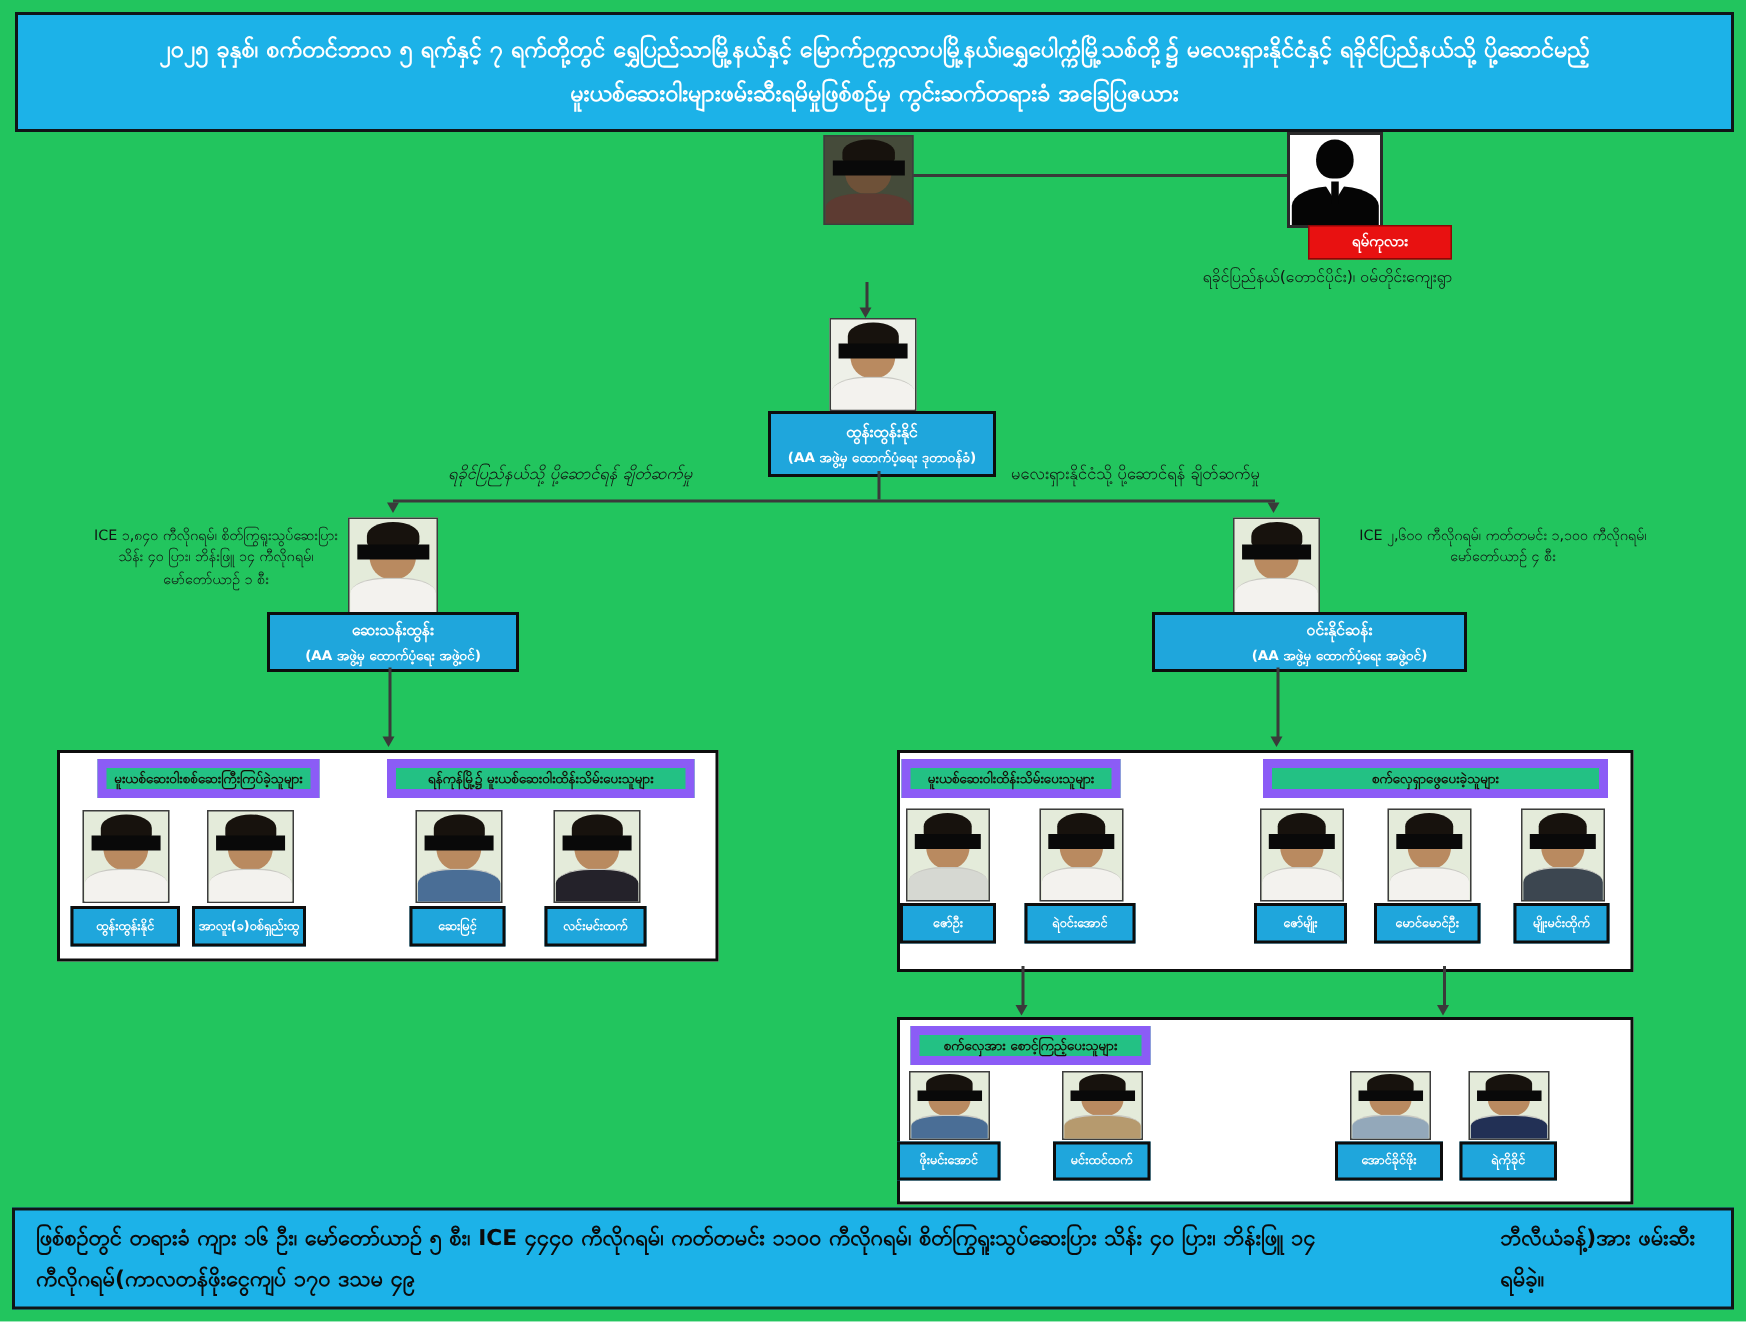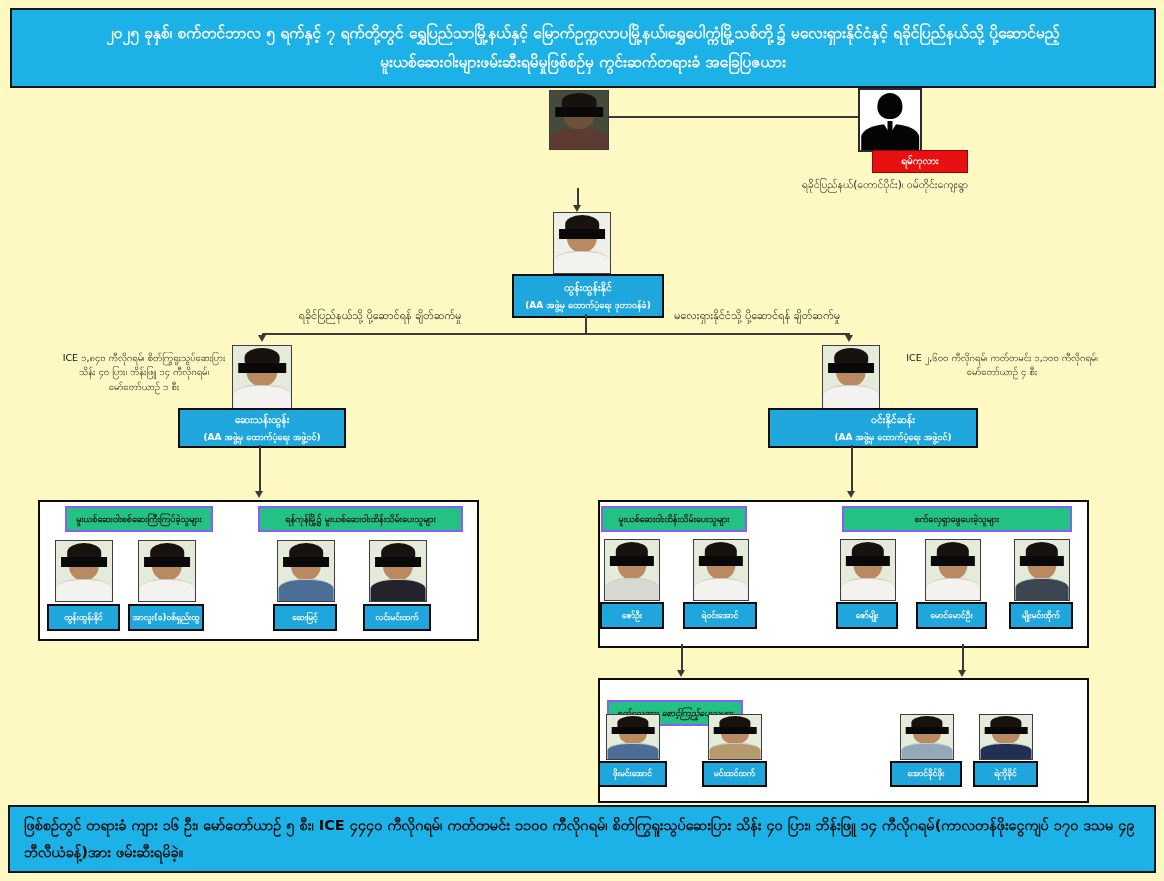--- a/index.html
+++ b/index.html
@@ -1,31 +1,31 @@
 <!DOCTYPE html>
 <html><head>
 <meta charset="utf-8">
 <style>
   html,body{margin:0;padding:0;background:#ffffff;}
   .canvas{
-    position:relative;width:1164px;height:881px;background:#fef9c3;
+    position:relative;width:1164px;height:881px;background:#22c55e;
     font-family:"DejaVu Sans","Liberation Sans",sans-serif;overflow:hidden;
   }
   
   .banner{
     position:absolute;background:#1CB2E8;border:2px solid #101417;
     color:#ffffff;font-weight:bold;text-align:center;
     display:flex;flex-direction:column;justify-content:center;gap:10px;
   }
   .banner .bl1{font-size:15.5px;line-height:1.25;padding:0 14px;}
   .banner .bl2{font-size:15.5px;line-height:1.2;}
   .footer{
     position:absolute;background:#1CB2E8;border:2px solid #101417;
     color:#0b0b0b;font-weight:bold;text-align:left;
-    display:flex;flex-direction:column;justify-content:center;
+    display:flex;justify-content:center;
     padding:6px 14px;box-sizing:border-box;
   }
   .footer .fl{font-size:14.5px;line-height:1.85;}
   
   .photo{position:absolute;border:1px solid #3d3d3d;background:#e4ebda;overflow:hidden;}
   .photo .head{position:absolute;left:50%;top:7%;width:54%;height:58%;transform:translateX(-50%);
     background:#b98a60;border-radius:46% 46% 42% 42%;}
   .photo .hair{position:absolute;left:50%;top:3%;width:60%;height:30%;transform:translateX(-50%);
     background:#17120d;border-radius:50% 50% 26% 26%;}
   .photo .eyebar{position:absolute;left:50%;top:27%;width:82%;height:17%;transform:translateX(-50%);
@@ -51,21 +51,21 @@
   .s-white{--shirt:#f3f2ee;} .s-denim{--shirt:#4a6e96;} .s-black{--shirt:#24222a;}
   .s-gray{--shirt:#d6d8d2;} .s-tan{--shirt:#b69a6e;} .s-ltblue{--shirt:#93a8ba;}
   .s-navy{--shirt:#223055;} .s-plaid{--shirt:#3c4650;}
   
   .redlabel{position:absolute;background:#E81111;border:1px solid #8d0606;color:#fff;
     font-weight:bold;text-align:center;display:flex;flex-direction:column;justify-content:center;gap:3px;}
   .redlabel .nm{font-size:10.5px;} .redlabel .rl{font-size:9px;}
   .bluelabel{position:absolute;background:#1FA6DC;border:2px solid #0d0d0d;color:#fff;
     font-weight:bold;text-align:center;display:flex;flex-direction:column;justify-content:center;gap:3px;}
   .bluelabel .nm{font-size:10.5px;} .bluelabel .rl{font-size:9px;}
-  .greenheader{position:absolute;background:#23C184;border:2px solid #8b5cf6;color:#161006;
+  .greenheader{position:absolute;background:#23C184;border:6px solid #8b5cf6;color:#161006;
     font-weight:bold;font-size:9px;display:flex;align-items:center;justify-content:center;
     text-align:center;box-sizing:border-box;padding:0 3px;}
   .namechip{position:absolute;background:#1FA6DC;border:2px solid #0d0d0d;color:#fff;
     font-weight:bold;font-size:8.5px;display:flex;align-items:center;justify-content:center;
     text-align:center;box-sizing:border-box;padding:0 2px;}
   .notetext{position:absolute;color:#111;font-size:9.5px;line-height:1.5;text-align:center;}
   .branchlabel{position:absolute;color:#111;font-size:11px;font-weight:500;text-align:center;}
   .loctext{position:absolute;color:#111;font-size:10.5px;text-align:center;}
   
   .gbox{position:absolute;border:2px solid #0d0d0d;background:#ffffff;}
@@ -116,21 +116,21 @@
   <div class="bluelabel" style="left:512px;top:274px;width:148px;height:40px;">
     <div class="nm">ထွန်းထွန်းနိုင်</div>
     <div class="rl">(AA အဖွဲ့မှ ထောက်ပံ့ရေး ဒုတာဝန်ခံ)</div>
   </div>
 
   <div class="vl" style="left:585px;top:314px;height:19px;"></div>
   <div class="hl" style="left:262px;top:333px;width:588px;"></div>
   <div class="ar" style="left:258px;top:335px;"></div>
   <div class="ar" style="left:845px;top:335px;"></div>
 
-  <div class="branchlabel" style="left:270px;top:308px;width:220px;">ရခိုင်ပြည်နယ်သို့ ပို့ဆောင်ရန် ချိတ်ဆက်မှု</div>
+  <div class="branchlabel" style="left:270px;top:308px;width:220px;font-style:italic;">ရခိုင်ပြည်နယ်သို့ ပို့ဆောင်ရန် ချိတ်ဆက်မှု</div>
   <div class="branchlabel" style="left:647px;top:308px;width:220px;">မလေးရှားနိုင်ငံသို့ ပို့ဆောင်ရန် ချိတ်ဆက်မှု</div>
 
   <div class="notetext" style="left:56px;top:351px;width:176px;">
     <div>ICE ၁,၈၄၀ ကီလိုဂရမ်၊ စိတ်ကြွရူးသွပ်ဆေးပြား</div>
     <div>သိန်း ၄၀ ပြား၊ ဘိန်းဖြူ ၁၄ ကီလိုဂရမ်၊</div>
     <div>မော်တော်ယာဉ် ၁ စီး</div>
   </div>
   <div class="photo s-white" style="left:232px;top:345px;width:58px;height:62px;">
     <div class="head"></div>
     <div class="hair"></div>
@@ -236,21 +236,21 @@
   <div class="namechip" style="left:836px;top:602px;width:62px;height:27px;">ဇော်မျိုး</div>
   <div class="namechip" style="left:916px;top:602px;width:71px;height:27px;">မောင်မောင်ဦး</div>
   <div class="namechip" style="left:1009px;top:602px;width:64px;height:27px;">မျိုးမင်းထိုက်</div>
 
   <div class="vl" style="left:681px;top:644px;height:28px;"></div>
   <div class="ar" style="left:677px;top:670px;"></div>
   <div class="vl" style="left:962px;top:644px;height:28px;"></div>
   <div class="ar" style="left:958px;top:670px;"></div>
 
   <div class="gbox" style="left:598px;top:678px;width:487px;height:121px;"></div>
-  <div class="greenheader" style="left:607px;top:700px;width:136px;height:26px;font-style:italic;">စက်လှေအား စောင့်ကြည့်ပေးသူများ</div>
+  <div class="greenheader" style="left:607px;top:684px;width:160px;height:26px;">စက်လှေအား စောင့်ကြည့်ပေးသူများ</div>
 
   <div class="photo s-denim" style="left:606px;top:714px;width:52px;height:44px;">
     <div class="head"></div>
       <div class="hair"></div>
       <div class="eyebar"></div>
       <div class="torso"></div>
   </div>
   <div class="photo s-tan" style="left:708px;top:714px;width:52px;height:44px;">
     <div class="head"></div>
       <div class="hair"></div>

